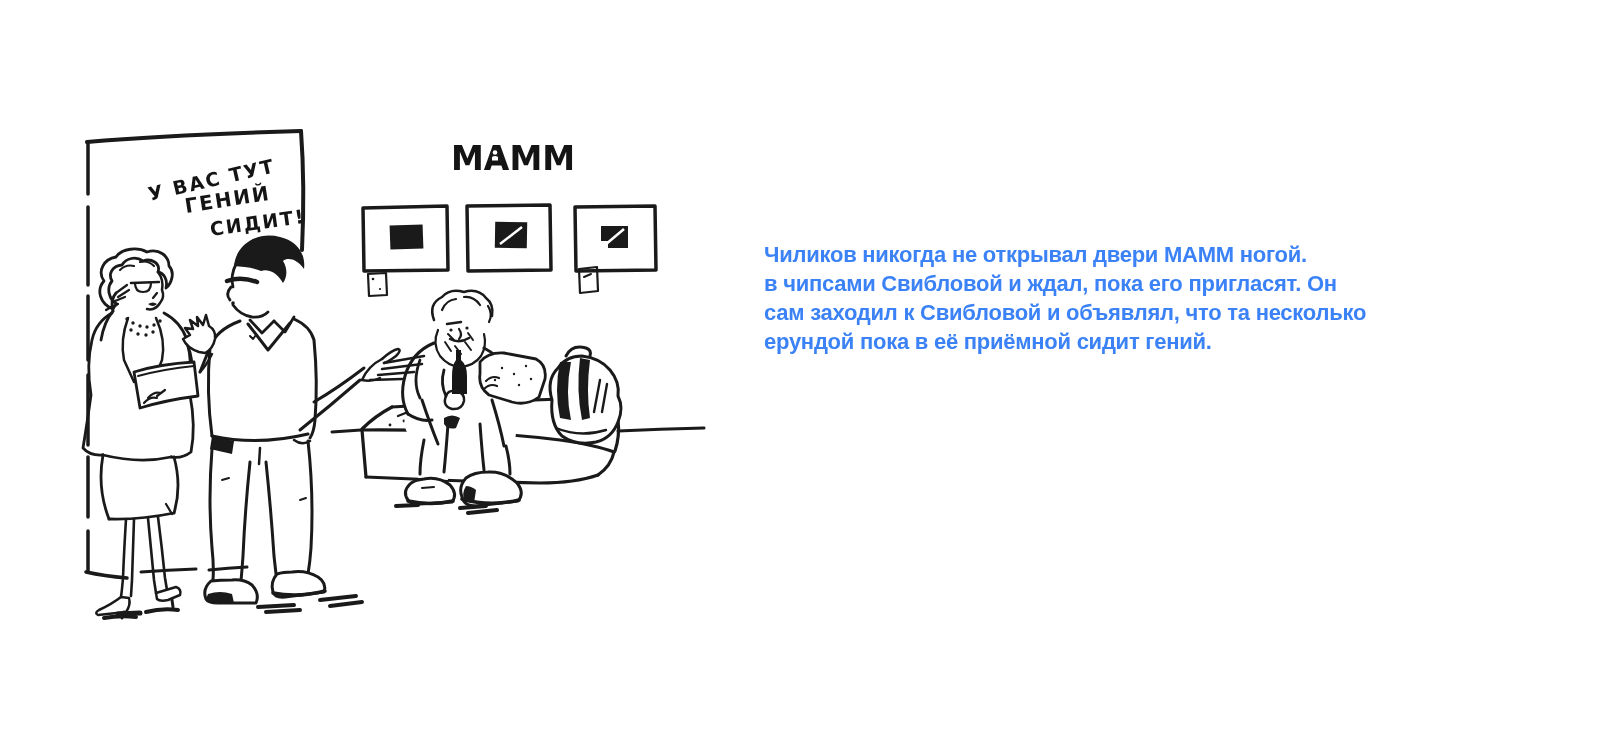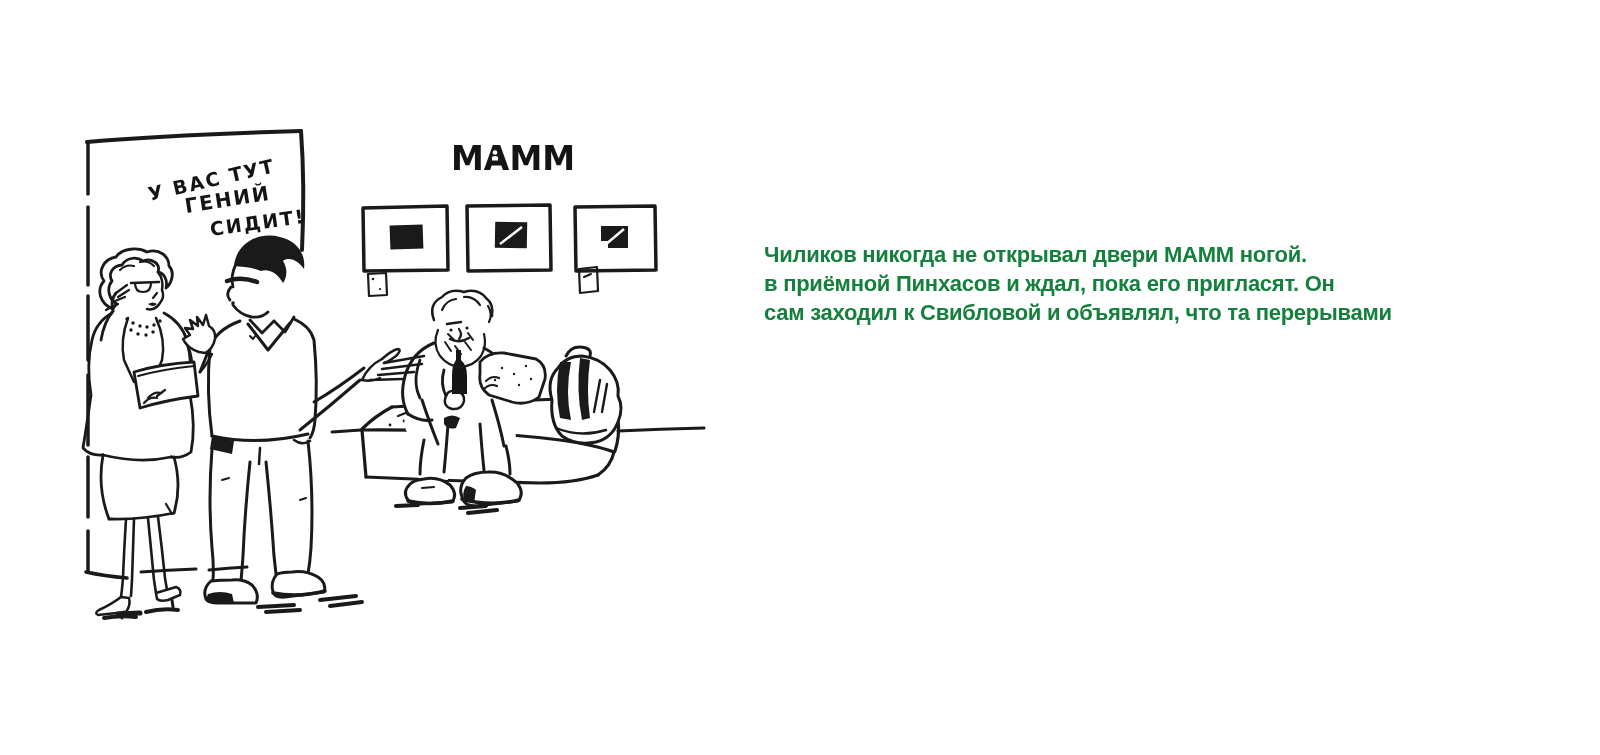--- a/index.html
+++ b/index.html
@@ -1,21 +1,21 @@
 <!DOCTYPE html>
 <html><head>
 <meta charset="utf-8">
 <style>
   html,body{margin:0;padding:0;background:#ffffff;}
   body{width:1600px;height:755px;position:relative;overflow:hidden;
        font-family:"Liberation Sans",sans-serif;}
   .stage{position:absolute;inset:0;background:#ffffff;}
   .art{position:absolute;left:0;top:0;width:760px;height:755px;}
   .art svg{display:block;width:760px;height:755px;}
-  .caption{position:absolute;left:764px;top:240px;width:720px;color:#15803d;}
+  .caption{position:absolute;left:764px;top:240px;width:720px;color:#3b82f6;}
   .caption p{margin:0;font-weight:bold;font-size:22px;line-height:29px;
              letter-spacing:-0.25px;white-space:nowrap;}
   .ink{stroke:#1a1a1a;stroke-linecap:round;stroke-linejoin:round;fill:none;}
   .inkfill{fill:#1a1a1a;stroke:none;}
   .whitefill{fill:#ffffff;}
   text.hand{font-family:"DejaVu Sans",sans-serif;font-weight:bold;fill:#141414;}
 </style>
 </head>
 <body>
 
@@ -299,17 +299,18 @@
           <path class="ink" stroke-width="4" d="M320 600 L356 596"></path>
           <path class="ink" stroke-width="4" d="M330 606 L362 602"></path>
         </g>
       </g>
 
     </svg>
   </div>
 
   <div class="caption">
     <p>Чиликов никогда не открывал двери МАММ ногой.</p>
-    <p>в приёмной Пинхасов и ждал, пока его пригласят. Он</p>
-    <p>сам заходил к Свибловой и объявлял, что та перерывами</p>
+    <p>в чипсами Свибловой и ждал, пока его пригласят. Он</p>
+    <p>сам заходил к Свибловой и объявлял, что та несколько</p>
+    <p>ерундой пока в её приёмной сидит гений.</p>
   </div>
 
 </div>
 
 </body></html>

